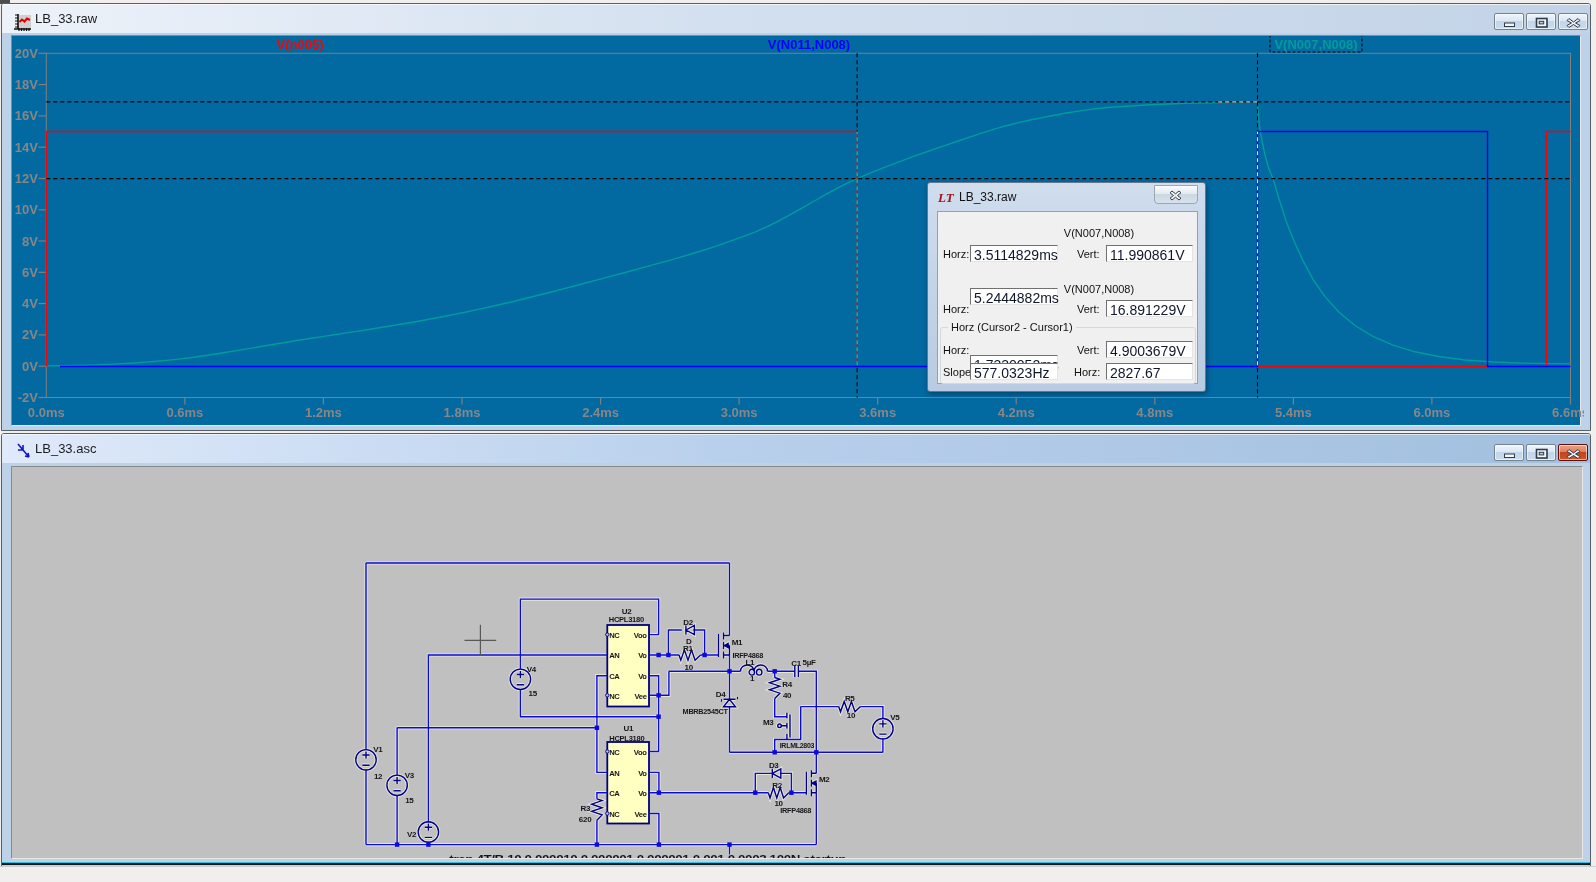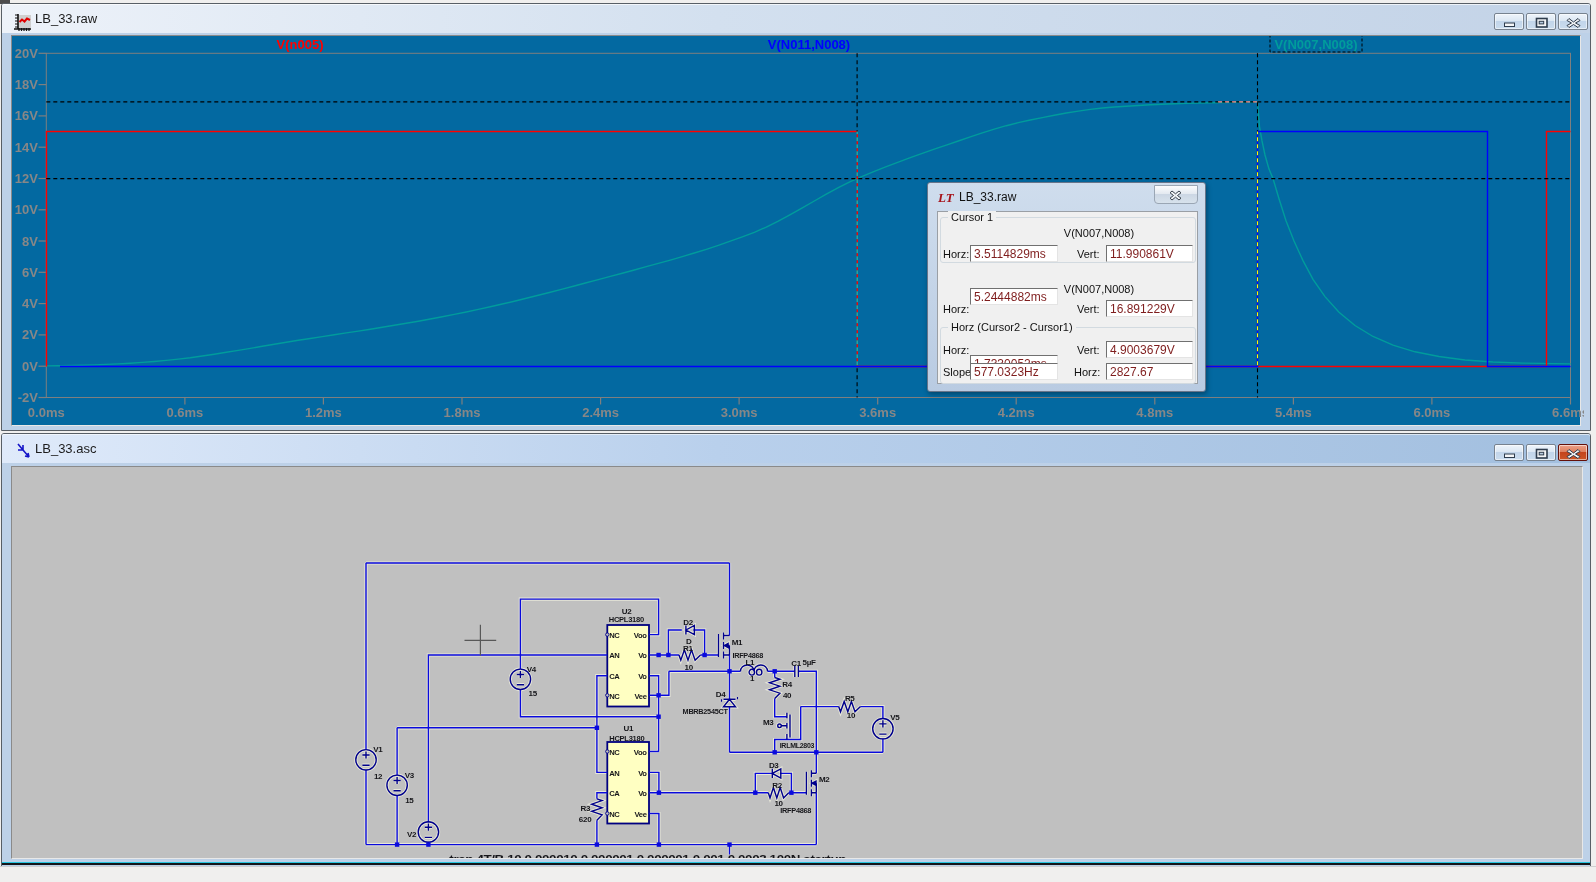--- a/index.html
+++ b/index.html
@@ -17,21 +17,21 @@
 .trl{font:bold 13px "Liberation Sans",sans-serif}
 .sl{font-family:"Liberation Sans",sans-serif;font-weight:bold;fill:#16161a;letter-spacing:-0.3px}
 #dlg{position:absolute;left:927px;top:182px;width:279px;height:210px;background:linear-gradient(#cfdded,#b9cbe2);border:1px solid #68758a;border-radius:3px;box-shadow:1px 2px 5px rgba(0,0,0,.35);z-index:20}
 .dtitle{position:absolute;left:0;top:0;right:0;height:28px}
 .dtxt{position:absolute;left:31px;top:7px;font-size:12px;color:#111}
 .dclose{position:absolute;right:7px;top:2px;width:44px;height:19px;border:1px solid #9aa6b4;border-radius:0 0 4px 4px;background:linear-gradient(#fbfcfd,#e4eaf1 45%,#ccd7e4 50%,#d7e2ec)}
 .dclient{position:absolute;left:9px;top:28px;width:261px;height:173px;background:#f0f0f0;border:1px solid #9a9fa5}
 .grp{position:absolute;width:256px;border:1px solid #d2dae0;border-radius:3px}
 .glab{position:absolute;left:7px;top:-7px;background:#f0f0f0;padding:0 3px;font-size:11px;color:#111}
 .dl{position:absolute;font-size:11px;color:#111}
-.tbx{position:absolute;height:17px;background:#fff;border:1px solid;border-color:#707070 #e4e4e4 #e4e4e4 #707070;font-size:12px;color:#7f1d1d;padding:1px 0 0 3px}
+.tbx{position:absolute;height:17px;background:#fff;border:1px solid;border-color:#707070 #e4e4e4 #e4e4e4 #707070;font-size:14px;color:#0f172a;padding:1px 0 0 3px}
 </style></head><body>
 <div style="position:absolute;left:0;top:0;width:10px;height:4px;background:#4d4d4d"></div>
 <div id="w1" class="win">
  <div class="tbar"></div>
     <svg width="17" height="18" style="position:absolute;left:12px;top:10px">
       <rect x="4" y="1" width="13" height="13" fill="#cfcfcf"></rect>
 <path d="M4,0 V15 M0,15 H17" stroke="#111" stroke-width="1.6" fill="none"></path>
 <path d="M1,1 H4 M1,4 H4 M1,7 H4 M1,10 H4 M1,13 H4 M5,14 V17 M7.5,14 V17 M10,14 V17 M12.5,14 V17 M15,14 V17" stroke="#111" stroke-width="1.2"></path>
 <path d="M5.5,8 L8,5.5 L10.5,7.5 L13,4.5 L16,6" stroke="#e00000" stroke-width="2" fill="none"></path>
     </svg>
@@ -130,23 +130,20 @@
  <div class="dtitle">
       <svg width="18" height="14" style="position:absolute;left:9px;top:8px">
         <text x="1" y="11" font-family="Liberation Serif,serif" font-style="italic" font-weight="bold" font-size="13" fill="#a6131a">LT</text>
       </svg>
   <span class="dtxt">LB_33.raw</span>
   <div class="dclose"><svg width="44" height="19">
           <path d="M17,5 L20.5,7.8 L24,5 L26,6.8 L22.5,9.5 L26,12.2 L24,14 L20.5,11.2 L17,14 L15,12.2 L18.5,9.5 L15,6.8 Z" fill="#eef1f4" stroke="#39424d" stroke-width="1"></path>
         </svg></div>
  </div>
  <div class="dclient">
-  <div class="grp" style="left:2px;top:5px;height:46px">
-        <span class="glab">Cursor 1</span>
-      </div>
   <div class="dl" style="left:96px;top:15px;width:130px;text-align:center">V(N007,N008)</div>
   <div class="dl" style="left:5px;top:36px">Horz:</div>
       <div class="tbx" style="left:32px;top:33px;width:88px">3.5114829ms</div>
   <div class="dl" style="left:139px;top:36px">Vert:</div>
       <div class="tbx" style="left:168px;top:33px;width:87px">11.990861V</div>
   <div class="dl" style="left:96px;top:71px;width:130px;text-align:center">V(N007,N008)</div>
   <div class="dl" style="left:5px;top:91px">Horz:</div>
       <div class="tbx" style="left:32px;top:76px;width:88px">5.2444882ms</div>
   <div class="dl" style="left:139px;top:91px">Vert:</div>
       <div class="tbx" style="left:168px;top:88px;width:87px">16.891229V</div>

